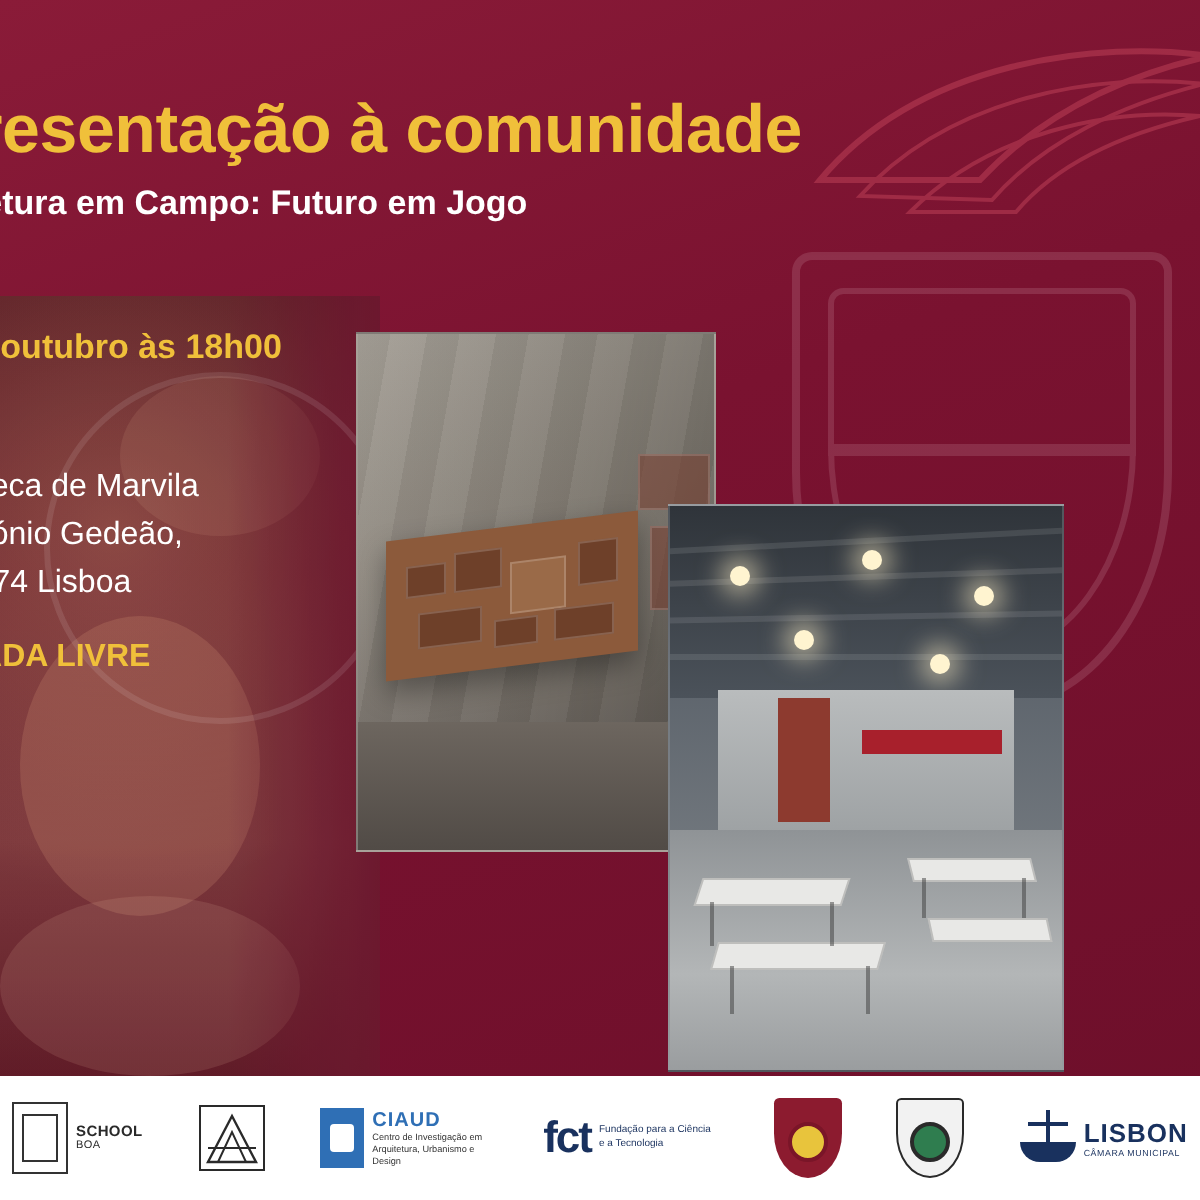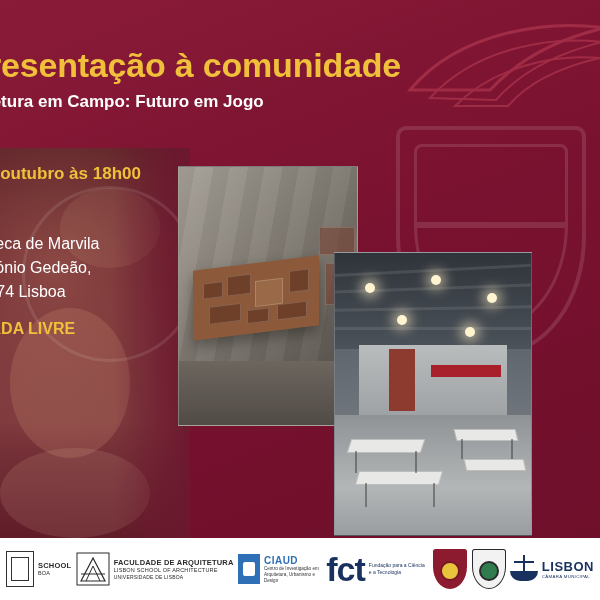--- a/index.html
+++ b/index.html
@@ -354,21 +354,21 @@
   }
   .ciaud-text .big {
     font-size: 10px;
     font-weight: bold;
     color: #2f6fb5;
     display: block;
     line-height: 11px;
     letter-spacing: 0.5px;
   }
   .fct-mark {
-    font-size: 34px;
+    font-size: 22px;
     font-weight: bold;
     color: #19315e;
     letter-spacing: -1px;
     line-height: 26px;
   }
   .fct-text {
     font-size: 5px;
     line-height: 7px;
     color: #19315e;
     max-width: 60px;
@@ -540,25 +540,20 @@
 
     <div class="logo">
       <div class="fa-mark">
         <svg width="34" height="34" viewBox="0 0 34 34">
           <rect x="1" y="1" width="32" height="32" fill="none" stroke="#2a2a2a" stroke-width="1"></rect>
           <path d="M5,29 L17,6 L29,29 Z" fill="none" stroke="#2a2a2a" stroke-width="1.2"></path>
           <path d="M10,29 L17,14 L24,29" fill="none" stroke="#2a2a2a" stroke-width="1"></path>
           <line x1="5" y1="22" x2="29" y2="22" stroke="#2a2a2a" stroke-width="1"></line>
         </svg>
       </div>
-      <div class="logo-text">
-        <span class="big">FACULDADE DE ARQUITETURA</span>
-        <span class="mid">LISBON SCHOOL OF ARCHITECTURE</span>
-        <span>UNIVERSIDADE DE LISBOA</span>
-      </div>
     </div>
 
     <div class="logo">
       <div class="ciaud-mark"></div>
       <div class="ciaud-text">
         <span class="big">CIAUD</span>
         <span>Centro de Investigação em Arquitetura, Urbanismo e Design</span>
       </div>
     </div>
 

